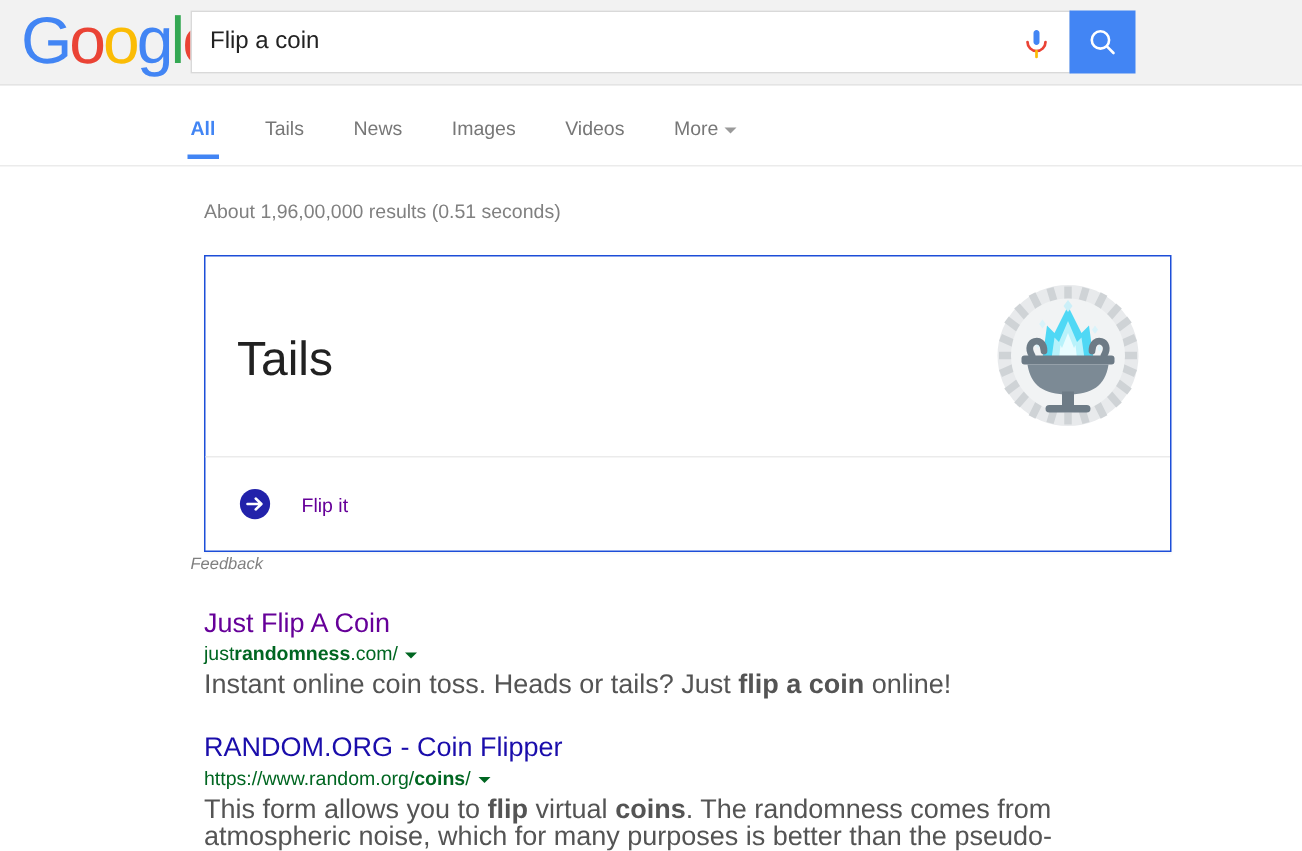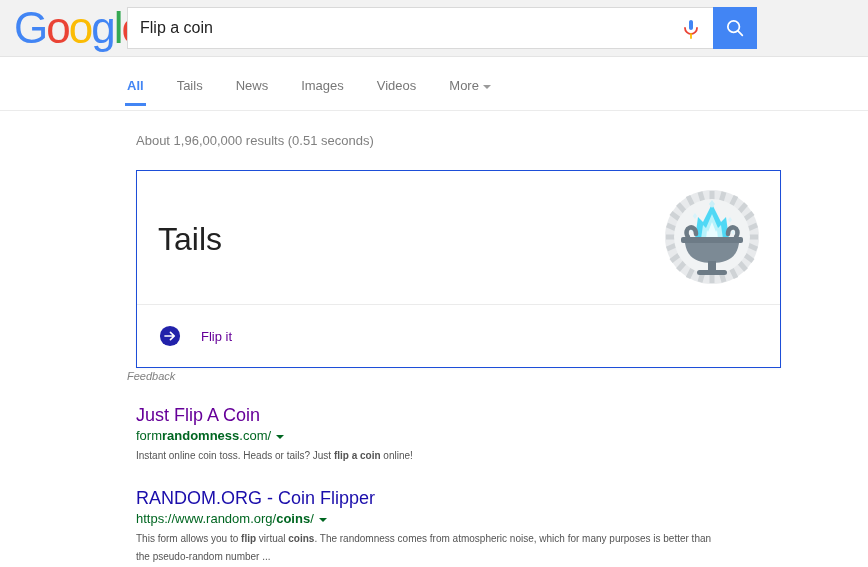--- a/index.html
+++ b/index.html
@@ -240,21 +240,21 @@
     display: inline-block;
     width: 0; height: 0;
     border-left: 4px solid transparent;
     border-right: 4px solid transparent;
     border-top: 4px solid #006621;
     margin-left: 5px;
     vertical-align: middle;
     cursor: pointer;
   }
   .r-snippet {
-    font-size: 10px;
+    font-size: 18px;
     line-height: 18px;
     color: #545454;
     max-width: 590px;
   }
   .r-snippet b { font-weight: bold; color: #545454; }
 </style>
 </head>
 <body>
 
 <div class="header">
@@ -360,21 +360,21 @@
     <span class="flip-label">Flip it</span>
   </div>
 </div>
 
 <div class="feedback">Feedback</div>
 
 <div class="results">
 
   <div class="result">
     <a class="r-title">Just Flip A Coin</a>
-    <div class="r-url"><span>form</span><b>randomness</b><span>.com/</span><span class="r-caret"></span></div>
+    <div class="r-url"><span>just</span><b>randomness</b><span>.com/</span><span class="r-caret"></span></div>
     <div class="r-snippet"><span>Instant online coin toss. Heads or tails? Just </span><b>flip a coin</b><span> online!</span></div>
   </div>
 
   <div class="result">
     <a class="r-title unvisited">RANDOM.ORG - Coin Flipper</a>
     <div class="r-url"><span>https://www.random.org/</span><b>coins</b><span>/</span><span class="r-caret"></span></div>
     <div class="r-snippet"><span>This form allows you to </span><b>flip</b><span> virtual </span><b>coins</b><span>. The randomness comes from atmospheric noise, which for many purposes is better than the pseudo-random number ...</span></div>
   </div>
 
 </div>

